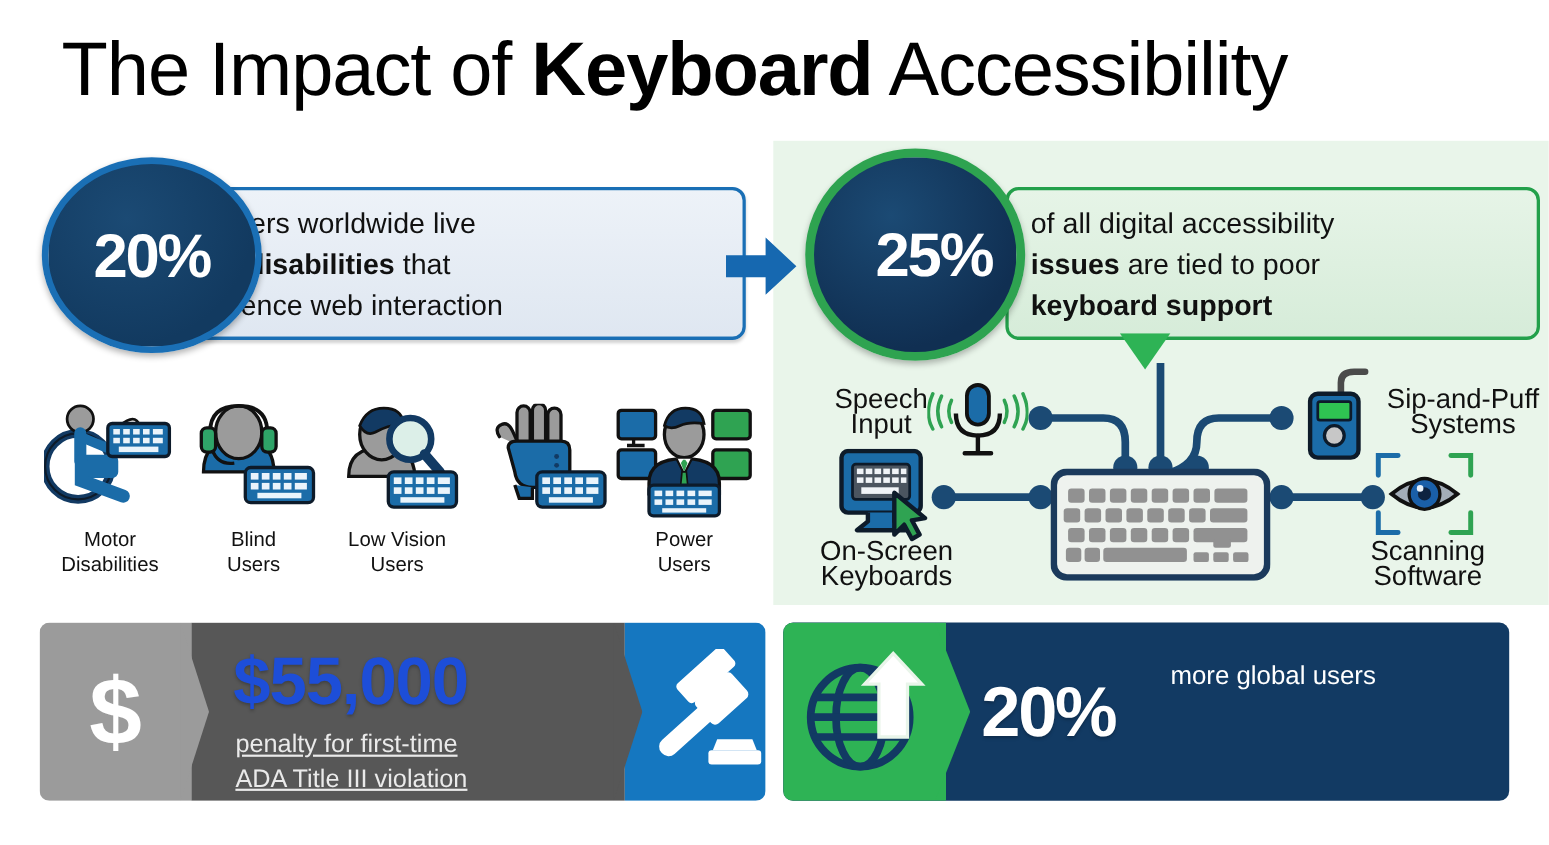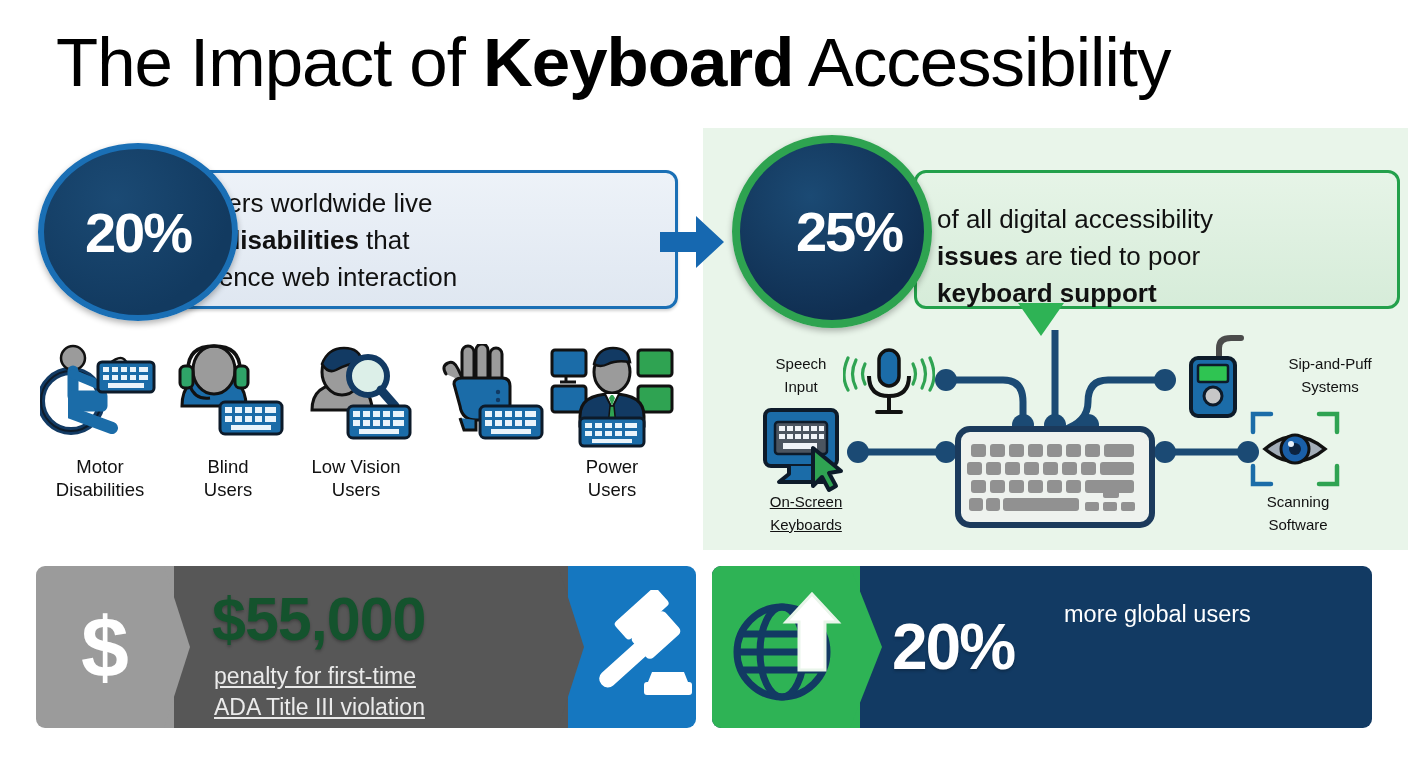--- a/index.html
+++ b/index.html
@@ -56,60 +56,60 @@
 
   
   #card25{position:absolute;left:722px;top:143px;width:672px;height:178px;}
   #card25 .panel{
     position:absolute;left:192px;top:27px;width:480px;height:133px;
     background:linear-gradient(180deg,#e6f4e7 0%,#d6ecd9 100%);
     border:3px solid #23a04b;border-radius:12px;
   }
   #card25 .txt{
     position:absolute;left:215px;top:42px;width:460px;
-    font-size:26px;line-height:37px;color:#111;margin-top:16px;
+    font-size:26px;line-height:37px;color:#111;
   }
   #card25 .circle{
     position:absolute;left:10px;top:-8px;width:200px;height:193px;
     border-radius:50%;
     background:radial-gradient(circle at 38% 30%,#1b4a74 0%,#102f52 72%);
     border:8px solid #2ea350;
     box-sizing:border-box;
     box-shadow:0 3px 6px rgba(0,0,0,.28);
   }
   #card25 .circle span{
     position:absolute;left:17px;top:0;width:100%;height:100%;
     display:flex;align-items:center;justify-content:center;
     color:#fff;font-size:56px;font-weight:bold;letter-spacing:-2px;
   }
 
   
-  #personas{position:absolute;left:36px;top:340px;width:650px;height:180px;
-            display:flex;}
+  #personas{position:absolute;left:36px;top:363px;width:650px;height:180px;
+            display:flex;justify-content:space-between;}
   .persona{width:128px;text-align:center;}
   .persona .art{height:108px;display:flex;align-items:flex-end;justify-content:center;}
   .persona .lbl{margin-top:7px;font-size:18.5px;line-height:23px;color:#111;}
 
   
   #diagram{position:absolute;left:703px;top:330px;width:705px;height:220px;}
-  .dlabel{position:absolute;font-size:15px;line-height:23px;color:#111;text-align:center;}
+  .dlabel{position:absolute;font-size:25px;line-height:23px;color:#111;text-align:center;}
 
   
   #penalty{
     position:absolute;left:36px;top:566px;width:660px;height:162px;
     border-radius:9px;overflow:hidden;
   }
   #penalty .seg-gray{position:absolute;left:0;top:0;width:138px;height:100%;background:#9b9b9b;}
   #penalty .seg-dark{position:absolute;left:138px;top:0;width:394px;height:100%;background:#575757;}
   #penalty .seg-blue{position:absolute;left:532px;top:0;width:128px;height:100%;background:#1577c0;}
   #penalty .chev1{position:absolute;left:128px;top:0;width:26px;height:162px;}
   #penalty .chev2{position:absolute;left:522px;top:0;width:26px;height:162px;}
   #penalty .big{
     position:absolute;left:176px;top:20px;width:360px;
-    color:#14532d;font-size:61px;font-weight:bold;letter-spacing:-1px;line-height:66px;
+    color:#1d4ed8;font-size:61px;font-weight:bold;letter-spacing:-1px;line-height:66px;
     text-shadow:0 2px 3px rgba(0,0,0,.25);
   }
   #penalty .sub{
     position:absolute;left:178px;top:95px;width:350px;
     color:#eaeaea;font-size:23px;line-height:31px;text-decoration:underline;
   }
   #penalty .dollar{
     position:absolute;left:0px;top:0px;width:138px;height:162px;
     display:flex;align-items:center;justify-content:center;
     color:#fff;font-size:86px;font-weight:bold;
@@ -415,21 +415,21 @@
           <rect x="34" y="26" width="6" height="5"></rect>
             <rect x="42" y="26" width="6" height="5"></rect>
           <rect x="50" y="26" width="6" height="5"></rect>
             <rect x="58" y="26" width="5" height="5"></rect>
           <rect x="22" y="35" width="34" height="6"></rect>
         </g>
         <path d="M28 58 l0 8 l-10 8 l44 0 l-10 -8 l0 -8" fill="#1b6ca8" stroke="#0d1b2a" stroke-width="4" stroke-linejoin="round"></path>
         <path d="M52 40 L52 78 L61 69 L68 82 L75 78 L68 65 L80 63 Z" fill="#2fa352" stroke="#0d1b2a" stroke-width="4" stroke-linejoin="round"></path>
       </svg>
     </div>
-    <div class="dlabel" style="left:28px;top:160px;width:150px;text-decoration:underline;">
+    <div class="dlabel" style="left:28px;top:160px;width:150px;">
       <div>On-Screen</div>
       <div>Keyboards</div>
     </div>
 
     <div style="position:absolute;left:546px;top:78px;">
       <svg width="92" height="82" viewBox="0 0 92 82">
         <g fill="none" stroke-width="4.5" stroke-linecap="round">
           <path d="M4 24 L4 6 L22 6" stroke="#1b6ca8"></path>
           <path d="M4 58 L4 76 L22 76" stroke="#1b6ca8"></path>
           <path d="M88 24 L88 6 L70 6" stroke="#2fa352"></path>

